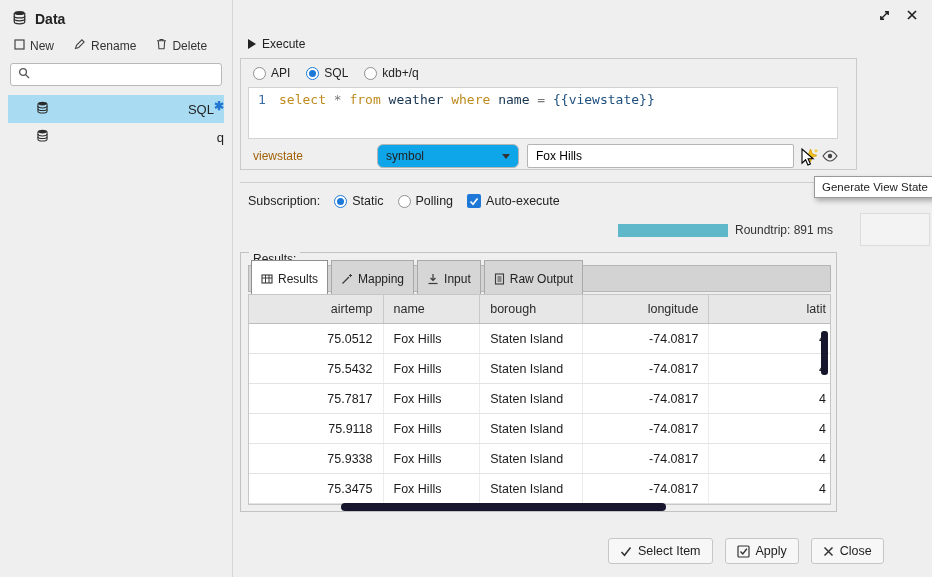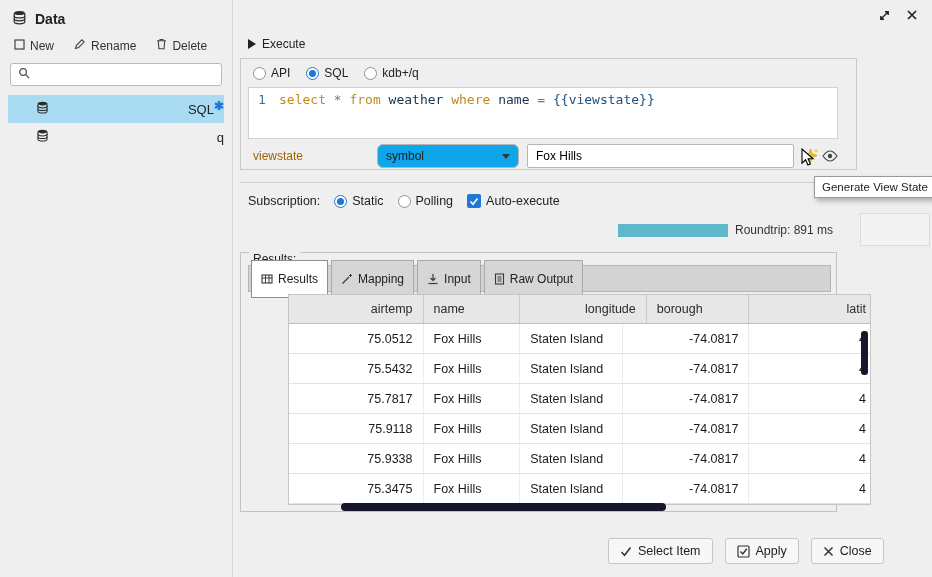--- a/index.html
+++ b/index.html
@@ -59,21 +59,21 @@
   .progress { position: absolute; left: 385px; top: 224px; width: 110px; height: 13px; background: #5fb8c9; }
   .roundtrip { position: absolute; left: 502px; top: 223px; font-size: 12px; color: #333; }
 
   .results-fs { position: absolute; left: 7px; top: 252px; width: 597px; height: 260px; border: 1px solid #c2c2c2; }
   .legend { position: absolute; top: -9px; left: 8px; background: #efefef; padding: 0 4px; font-size: 12px; margin-top: 8px; }
 
   .tabbar { position: absolute; left: 7px; top: 12px; width: 583px; height: 27px; background: #d3d3d3; border: 1px solid #b5b5b5; display: flex; align-items: center; padding: 0 2px; gap: 3px; }
   .tab { display: flex; align-items: center; gap: 5px; padding: 0 9px; font-size: 12px; height: 38px; border: 1px solid #a9a9a9; background: #d6d6d6; }
   .tab.active { background: #fff; border-color: #8f8f8f; }
 
-  .grid { position: absolute; left: 7px; top: 41px; width: 583px; border: 1px solid #c6c6c6; background: #fff; margin-left: 40px; }
+  .grid { position: absolute; left: 7px; top: 41px; width: 583px; border: 1px solid #c6c6c6; background: #fff; }
   .g-head { display: flex; background: #e7e7e7; border-bottom: 1px solid #bdbdbd; height: 29px; }
   .g-head .cell { border-right: 1px solid #c9c9c9; font-size: 12.5px; color: #2b2b2b; }
   .g-row { display: flex; height: 30px; background: #fff; border-bottom: 1px solid #e3e3e3; }
   .g-row .cell { border-right: 1px solid #ececec; font-size: 12.5px; color: #1a1a1a; }
   .cell { display: flex; align-items: center; padding: 0 10px; overflow: hidden; white-space: nowrap; }
   .c0 { width: 135px; justify-content: flex-end; }
   .c1 { width: 97px; }
   .c2 { width: 103px; }
   .c3 { width: 127px; justify-content: flex-end; }
   .c4 { width: 121px; justify-content: flex-end; padding-right: 4px; }
@@ -279,22 +279,22 @@
               <path d="M3.5 4h4M3.5 6h4M3.5 8h4" stroke="#3a3a3a" stroke-width="1"></path>
             </svg>
           <span>Raw Output</span>
         </span>
       </div>
 
       <div class="grid">
         <div class="g-head">
           <span class="cell c0">airtemp</span>
           <span class="cell c1">name</span>
+          <span class="cell c2">borough</span>
           <span class="cell c3">longitude</span>
-          <span class="cell c2">borough</span>
           <span class="cell c4">latit</span>
         </div>
         <div class="g-row">
           <span class="cell c0">75.0512</span>
           <span class="cell c1">Fox Hills</span>
           <span class="cell c2">Staten Island</span>
           <span class="cell c3">-74.0817</span>
           <span class="cell c4">4</span>
         </div>
         <div class="g-row">

